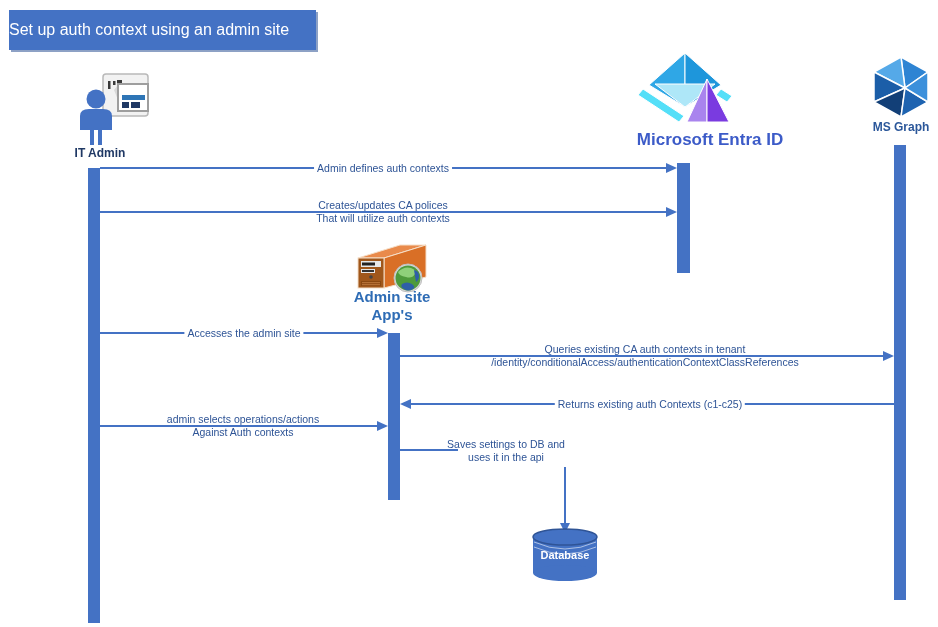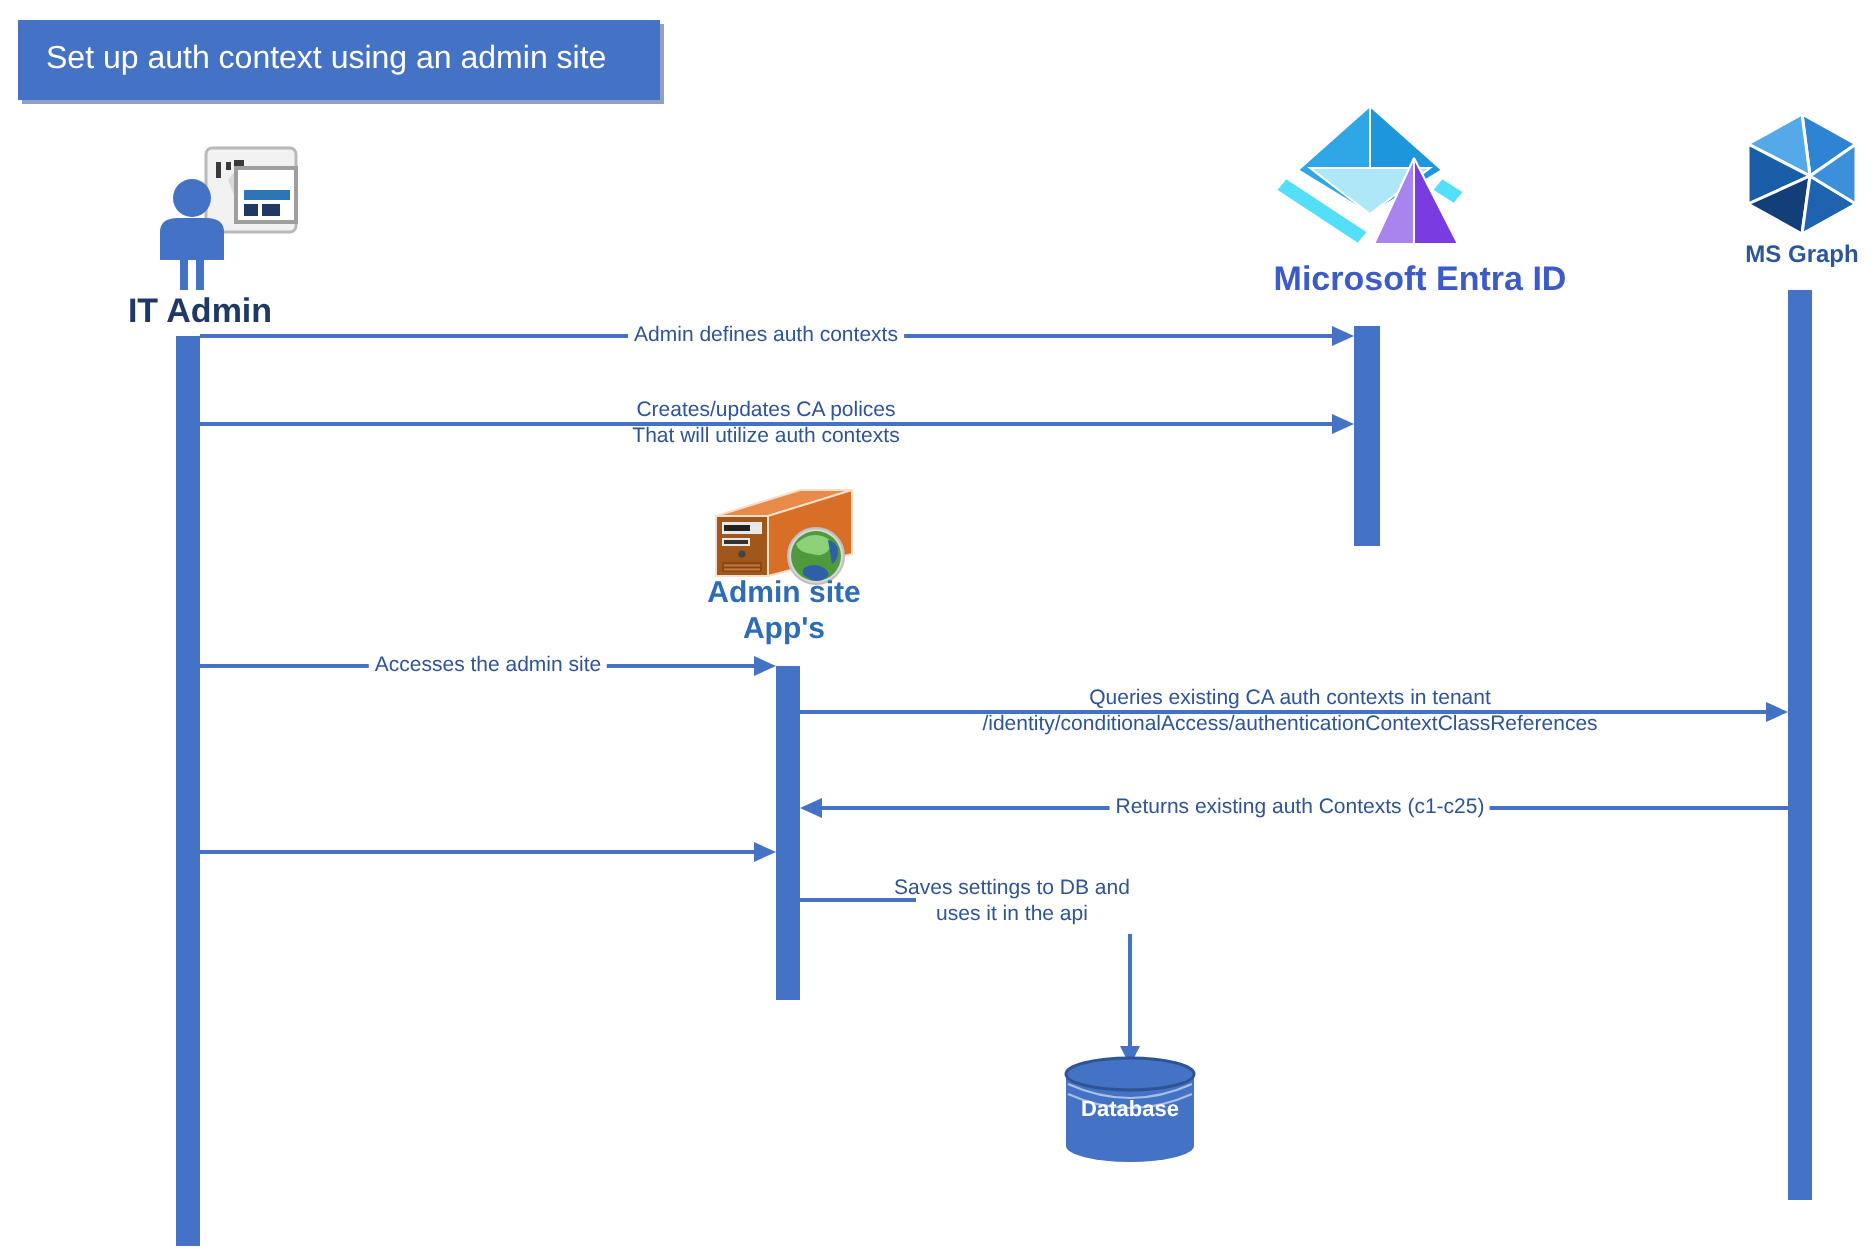--- a/index.html
+++ b/index.html
@@ -1,19 +1,19 @@
 <!DOCTYPE html>
 <html><head>
 <meta charset="utf-8">
 <style>
   html,body{margin:0;padding:0;background:#fff;}
   .canvas{position:relative;width:938px;height:627px;background:#ffffff;
           font-family:"Liberation Sans",sans-serif;overflow:hidden;}
   .titlebox{position:absolute;left:9px;top:10px;width:307px;height:40px;background:#4472C4;
-            color:#ffffff;font-size:16px;line-height:40px;padding-left:14px;
+            color:#ffffff;font-size:16px;line-height:40px;
             box-shadow:2px 2px 0 rgba(47,84,150,.55);}
   .bar{position:absolute;background:#4472C4;}
   .hline{position:absolute;height:2px;background:#4472C4;}
   .vline{position:absolute;width:2px;background:#4472C4;}
   .arr-r{position:absolute;width:0;height:0;border-top:5px solid transparent;
          border-bottom:5px solid transparent;border-left:11px solid #4472C4;}
   .arr-l{position:absolute;width:0;height:0;border-top:5px solid transparent;
          border-bottom:5px solid transparent;border-right:11px solid #4472C4;}
   .arr-d{position:absolute;width:0;height:0;border-left:5px solid transparent;
          border-right:5px solid transparent;border-top:10px solid #4472C4;}
@@ -36,21 +36,21 @@
     <rect x="43" y="13" width="2.5" height="4" fill="#3A3A3A"></rect>
     <rect x="47" y="12" width="5" height="3" fill="#3A3A3A"></rect>
     <polygon points="44,22 48,17 48,32" fill="#D9D9D9"></polygon>
     <rect x="48" y="16" width="30" height="27" fill="#ffffff" stroke="#9E9E9E" stroke-width="2"></rect>
     <rect x="52" y="27" width="23" height="5" fill="#2E75B6"></rect>
     <rect x="52" y="34" width="7" height="6" fill="#1F3864"></rect>
     <rect x="61" y="34" width="9" height="6" fill="#1F3864"></rect>
     <circle cx="26" cy="31" r="9.5" fill="#4472C4"></circle>
     <path d="M10,48 q0,-7 9,-7 h14 q9,0 9,7 v14 h-10 v15 h-4 v-15 h-4 v15 h-4 v-15 h-10 z" fill="#4472C4"></path>
   </svg>
-  <div class="actor-label" style="left:60px;top:146px;width:80px;font-size:17px;color:#1F3864">IT Admin</div>
+  <div class="actor-label" style="left:60px;top:146px;width:80px;font-size:12px;color:#1F3864">IT Admin</div>
 
   <svg class="icon" style="left:630px;top:48px" width="110" height="80" viewBox="0 0 110 80">
     <polygon points="55,5 19,37 55,59" fill="#2FA7E6" stroke="#ffffff" stroke-width="1"></polygon>
     <polygon points="55,5 91,37 55,59" fill="#1E96DB" stroke="#ffffff" stroke-width="1"></polygon>
     <polygon points="25,36 85,36 55,59" fill="#AEE7F8" stroke="#ffffff" stroke-width="1"></polygon>
     <polygon points="13,41 54,68 49,74 8,47" fill="#54DFF8" stroke="#ffffff" stroke-width="1"></polygon>
     <polygon points="91,41 102,48 97,54 86,47" fill="#54DFF8" stroke="#ffffff" stroke-width="1"></polygon>
     <polygon points="77,31 57,74 77,74" fill="#A984EE" stroke="#ffffff" stroke-width="1"></polygon>
     <polygon points="77,31 99,74 77,74" fill="#7A3BE0" stroke="#ffffff" stroke-width="1"></polygon>
   </svg>
@@ -115,20 +115,24 @@
     <div>Queries existing CA auth contexts in tenant</div>
     <div>/identity/conditionalAccess/authenticationContextClassReferences</div>
   </div>
 
   <div class="hline" style="left:411px;top:403px;width:483px"></div>
   <div class="arr-l" style="left:400px;top:399px"></div>
   <div class="msg onl" style="left:650px;top:404px">Returns existing auth Contexts (c1-c25)</div>
 
   <div class="hline" style="left:100px;top:425px;width:277px"></div>
   <div class="arr-r" style="left:377px;top:421px"></div>
+  <div class="msg" style="left:243px;top:413px">
+    <div>admin selects operations/actions</div>
+    <div>Against Auth contexts</div>
+  </div>
 
   <div class="hline" style="left:400px;top:449px;width:58px"></div>
   <div class="msg" style="left:506px;top:438px">
     <div>Saves settings to DB and</div>
     <div>uses it in the api</div>
   </div>
   <div class="vline" style="left:564px;top:467px;height:56px"></div>
   <div class="arr-d" style="left:560px;top:523px"></div>
 
   <svg class="icon" style="left:528px;top:525px" width="74" height="60" viewBox="0 0 74 60">

